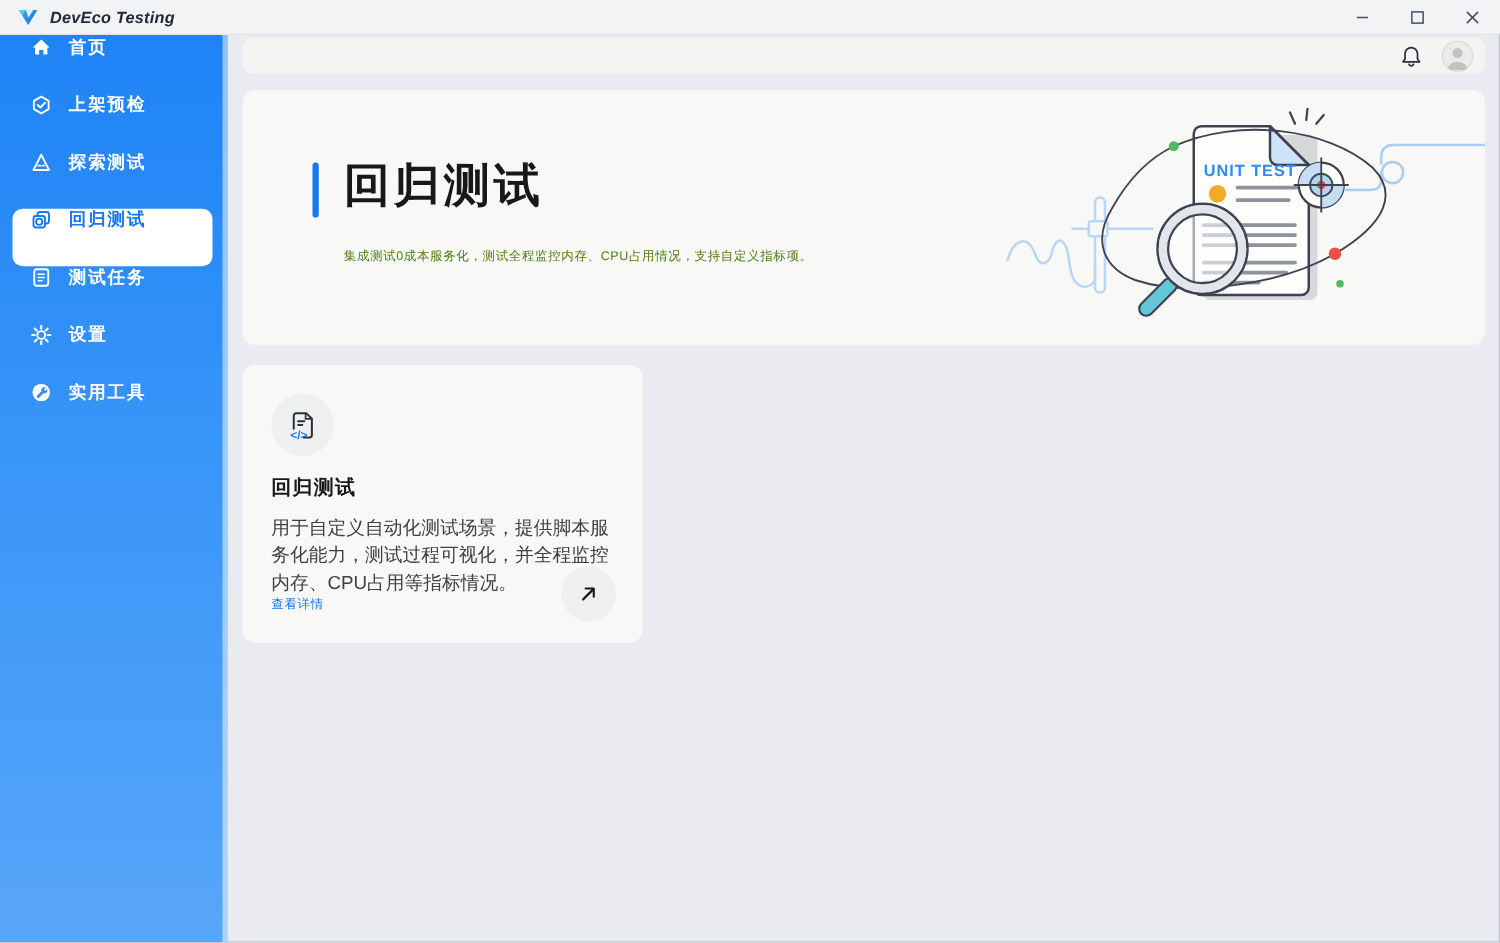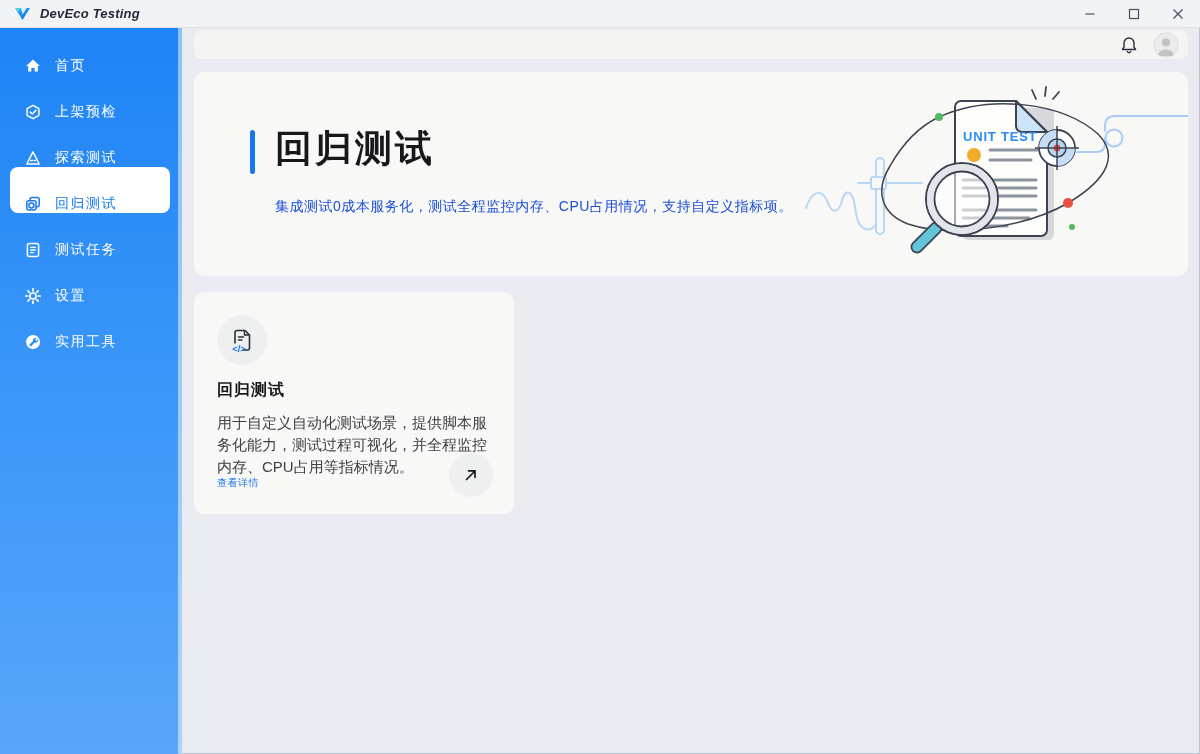--- a/index.html
+++ b/index.html
@@ -32,22 +32,22 @@
   .sidebar {
     width:182px; flex:0 0 auto; position:relative;
     background:linear-gradient(180deg,#1e83f6 0%, #3895f8 45%, #58a6f9 100%);
     padding-top:1px;
   }
   .sidebar::after {
     content:""; position:absolute; top:0; right:0; bottom:0; width:4px;
     background:rgba(255,255,255,.5);
   }
   .nav-item {
-    height:46px; display:flex; align-items:flex-end; gap:13px;
-    padding-left:24px; color:#fff; font-size:14px; font-weight:normal;
+    height:46px; display:flex; align-items:flex-start; gap:13px;
+    padding-left:24px; color:#fff; font-size:14px; font-weight:bold;
     letter-spacing:1.5px; cursor:pointer; white-space:nowrap;
   }
   .nav-item .nav-icon { width:18px; height:18px; flex:0 0 auto; display:flex; }
   .nav-item.active {
     background:#fff; color:#1677f0; border-radius:8px;
     margin:0 12px 0 10px; padding-left:14px; height:46px;
   }
 
   
   .main { flex:1; padding:2px 12px 0; position:relative; }
@@ -63,21 +63,21 @@
   .hero {
     position:relative; height:204px; background:#f8f8f6;
     border-radius:10px; overflow:hidden; margin-bottom:16px;
   }
   .hero-title-row { display:flex; align-items:flex-start; margin:52px 0 0 56px; }
   .hero-bar { width:5px; height:44px; border-radius:2.5px; background:#1677f0; margin-top:6px; }
   .hero-title {
     font-size:37px; font-weight:bold; color:#17181c;
     letter-spacing:3px; margin-left:20px; line-height:50px;
   }
-  .hero-desc { margin:24px 0 0 81px; font-size:14px; color:#1d4ed8; letter-spacing:.5px; }
+  .hero-desc { margin:24px 0 0 81px; font-size:10px; color:#4d7c0f; letter-spacing:.5px; }
   .illustration { position:absolute; top:14px; right:0; width:388px; height:170px; }
 
   .feature-card {
     width:320px; height:222px; background:#f8f8f6; border-radius:10px;
     position:relative; padding:23px; cursor:pointer;
   }
   .icon-circle {
     width:50px; height:50px; border-radius:50%; background:#eef0ef;
     display:flex; align-items:center; justify-content:center;
   }

